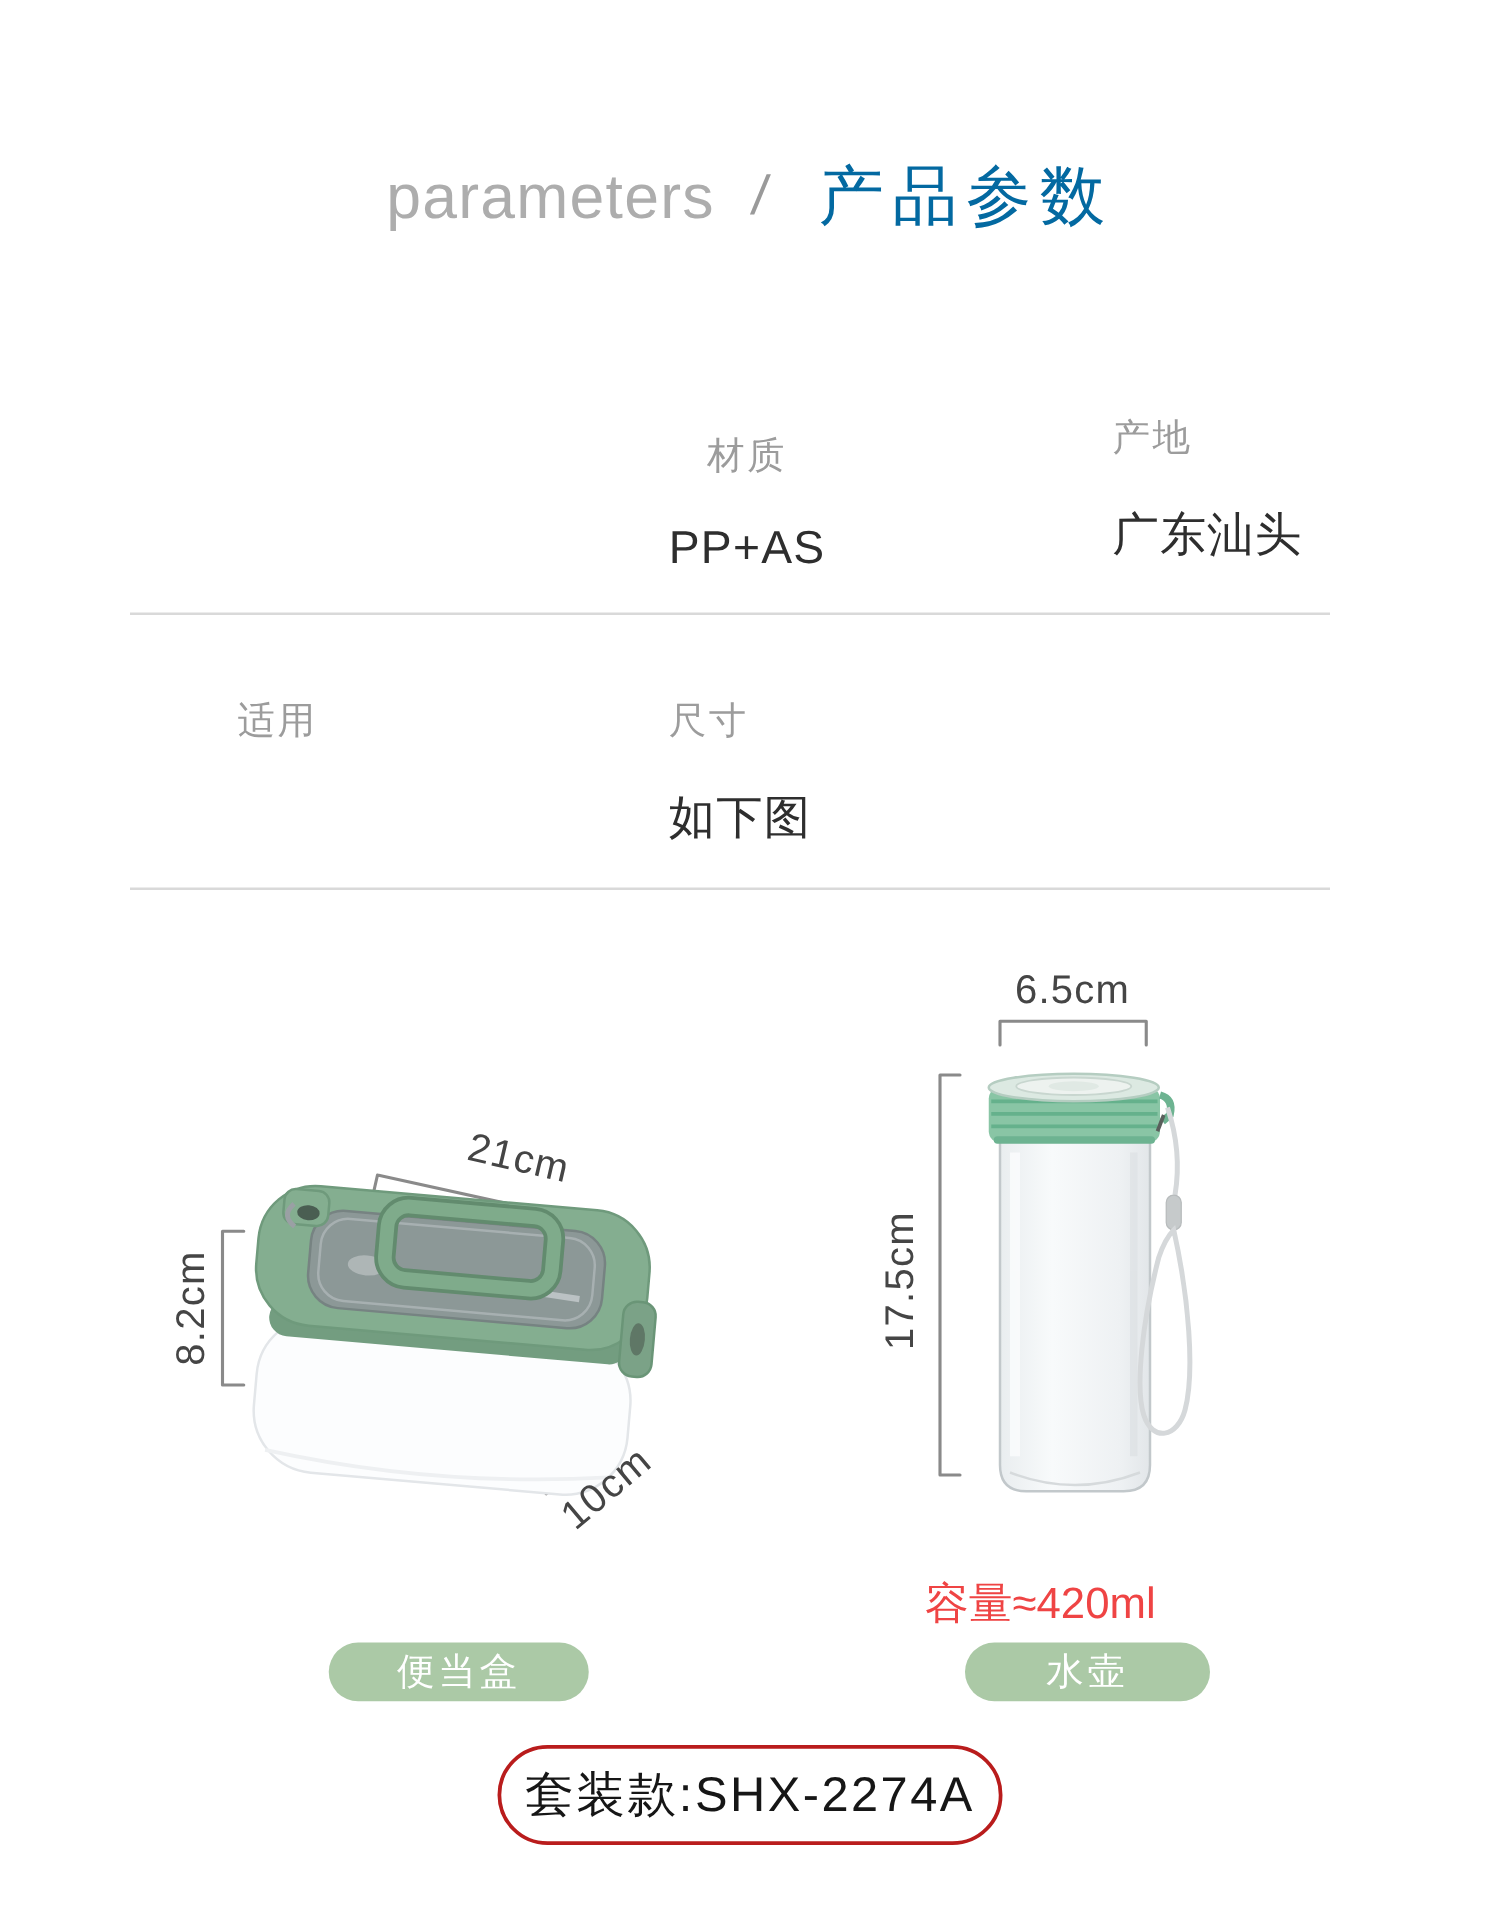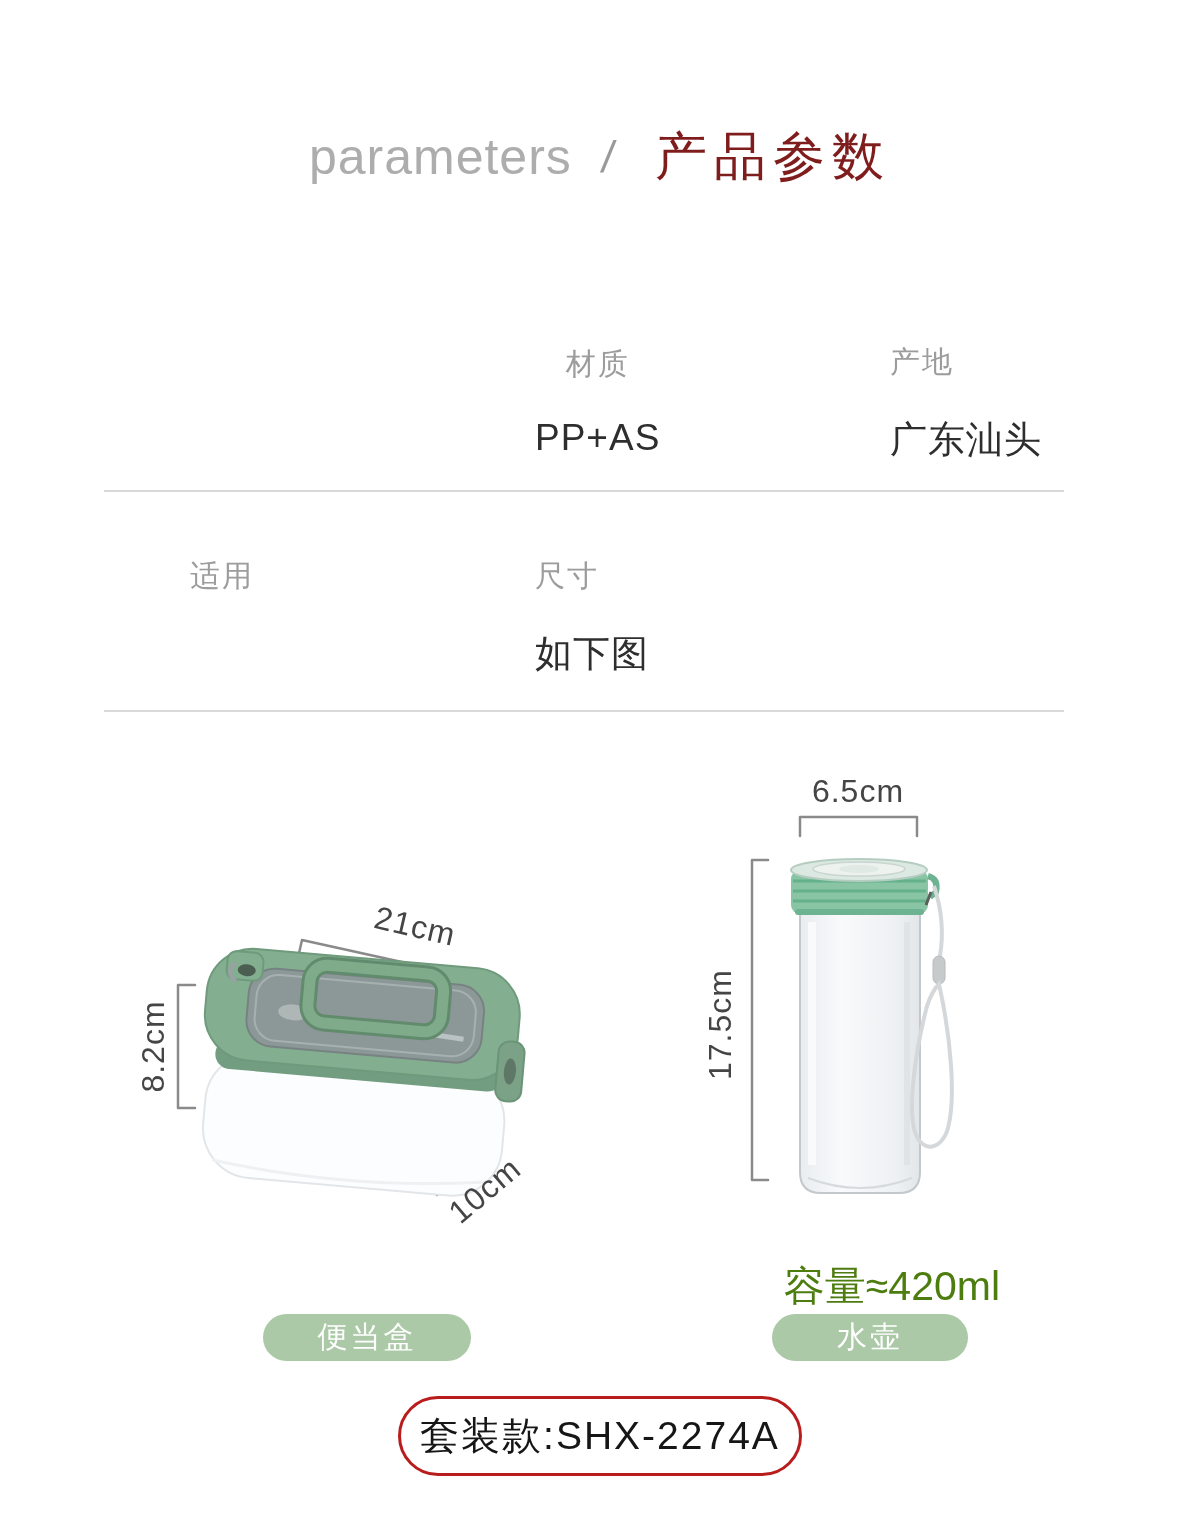--- a/index.html
+++ b/index.html
@@ -5,31 +5,31 @@
   html,body{margin:0;padding:0;background:#fff;}
   .page{
     position:relative;width:1064px;height:1534px;background:#ffffff;overflow:hidden;
     font-family:"Liberation Sans","DejaVu Sans",sans-serif;color:#2f2f2f;
   }
   
   .header{position:absolute;top:122px;left:0;width:1200px;height:70px;
     display:flex;align-items:center;justify-content:center;gap:30px;}
   .title-en{font-size:50px;color:#adadad;letter-spacing:1px;}
   .title-sep{font-size:44px;color:#9a9a9a;transform:skewX(-8deg);}
-  .title-zh{font-size:52px;color:#7f1d1d;letter-spacing:7px;font-weight:500;margin-left:11px;}
+  .title-zh{font-size:52px;color:#0369a1;letter-spacing:7px;font-weight:500;margin-left:11px;}
   
   .spec-cell{position:absolute;}
   .spec-label{font-size:30px;color:#9c9c9c;letter-spacing:2px;}
   .spec-value{font-size:37px;color:#2e2e2e;margin-top:32px;letter-spacing:1px;}
   .divider{position:absolute;left:104px;width:989px;height:2px;background:#d9d9d9;}
   
   .figure{position:absolute;}
   .dim-label{position:absolute;font-size:32px;color:#454545;text-align:center;letter-spacing:1px;}
-  .capacity{position:absolute;left:740px;top:1259px;width:260px;text-align:right;
-    font-size:41px;color:#4d7c0f;}
+  .capacity{position:absolute;left:740px;top:1259px;width:260px;text-align:left;
+    font-size:35px;color:#ef4444;}
   .tag-pill{position:absolute;top:1314px;height:47px;border-radius:24px;background:#abc9a6;
     color:#ffffff;font-size:30px;letter-spacing:3px;display:flex;align-items:center;justify-content:center;}
   .tag-pill.lunchbox{left:263px;width:208px;}
   .tag-pill.bottle{left:772px;width:196px;}
   
   .model-badge{position:absolute;left:398px;top:1396px;width:404px;height:80px;box-sizing:border-box;
     border:3px solid #b91c1c;border-radius:42px;display:flex;align-items:center;justify-content:center;
     font-size:39px;color:#161616;letter-spacing:2px;}
 </style>
 </head>
@@ -40,21 +40,21 @@
   <div class="header">
     <span class="title-en">parameters</span>
     <span class="title-sep">/</span>
     <span class="title-zh">产品参数</span>
   </div>
 
   <div class="spec-cell" style="left:535px;top:344px;text-align:center;">
     <div class="spec-label">材质</div>
     <div class="spec-value">PP+AS</div>
   </div>
-  <div class="spec-cell" style="left:890px;top:330px;margin-top:12px;">
+  <div class="spec-cell" style="left:890px;top:330px;">
     <div class="spec-label">产地</div>
     <div class="spec-value">广东汕头</div>
   </div>
 
   <div class="divider" style="top:490px;"></div>
 
   <div class="spec-cell" style="left:190px;top:556px;">
     <div class="spec-label">适用</div>
   </div>
   <div class="spec-cell" style="left:535px;top:556px;">

